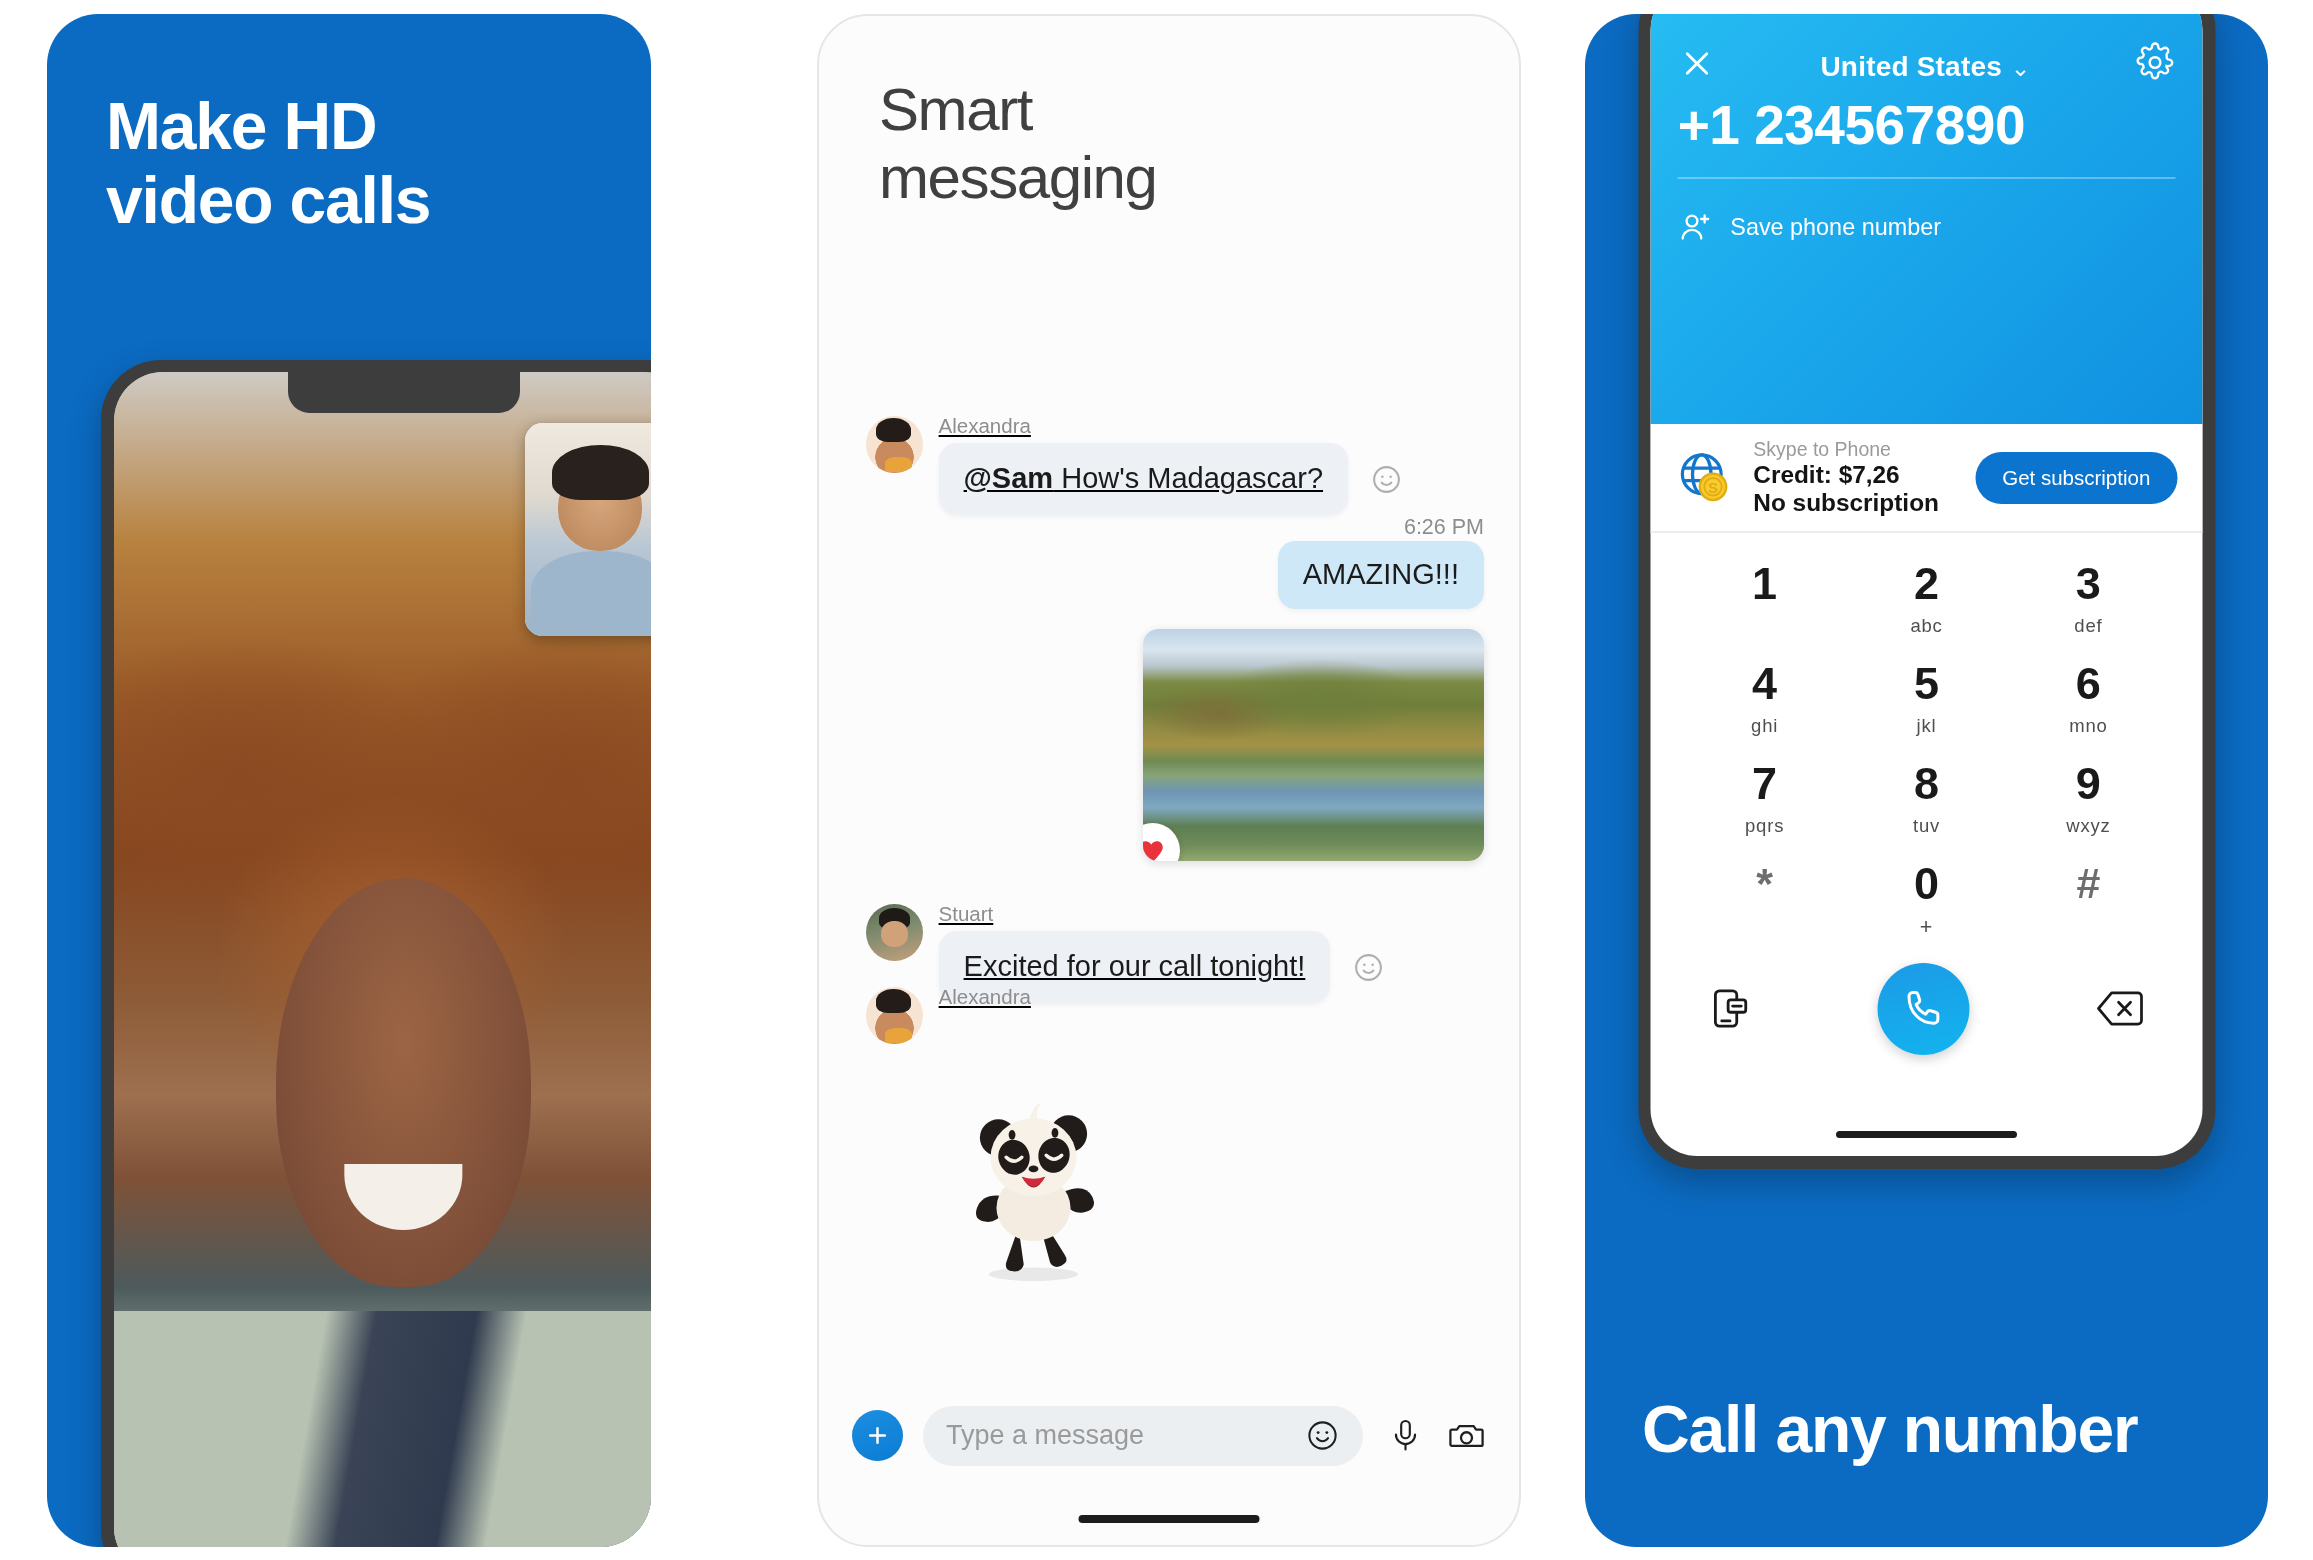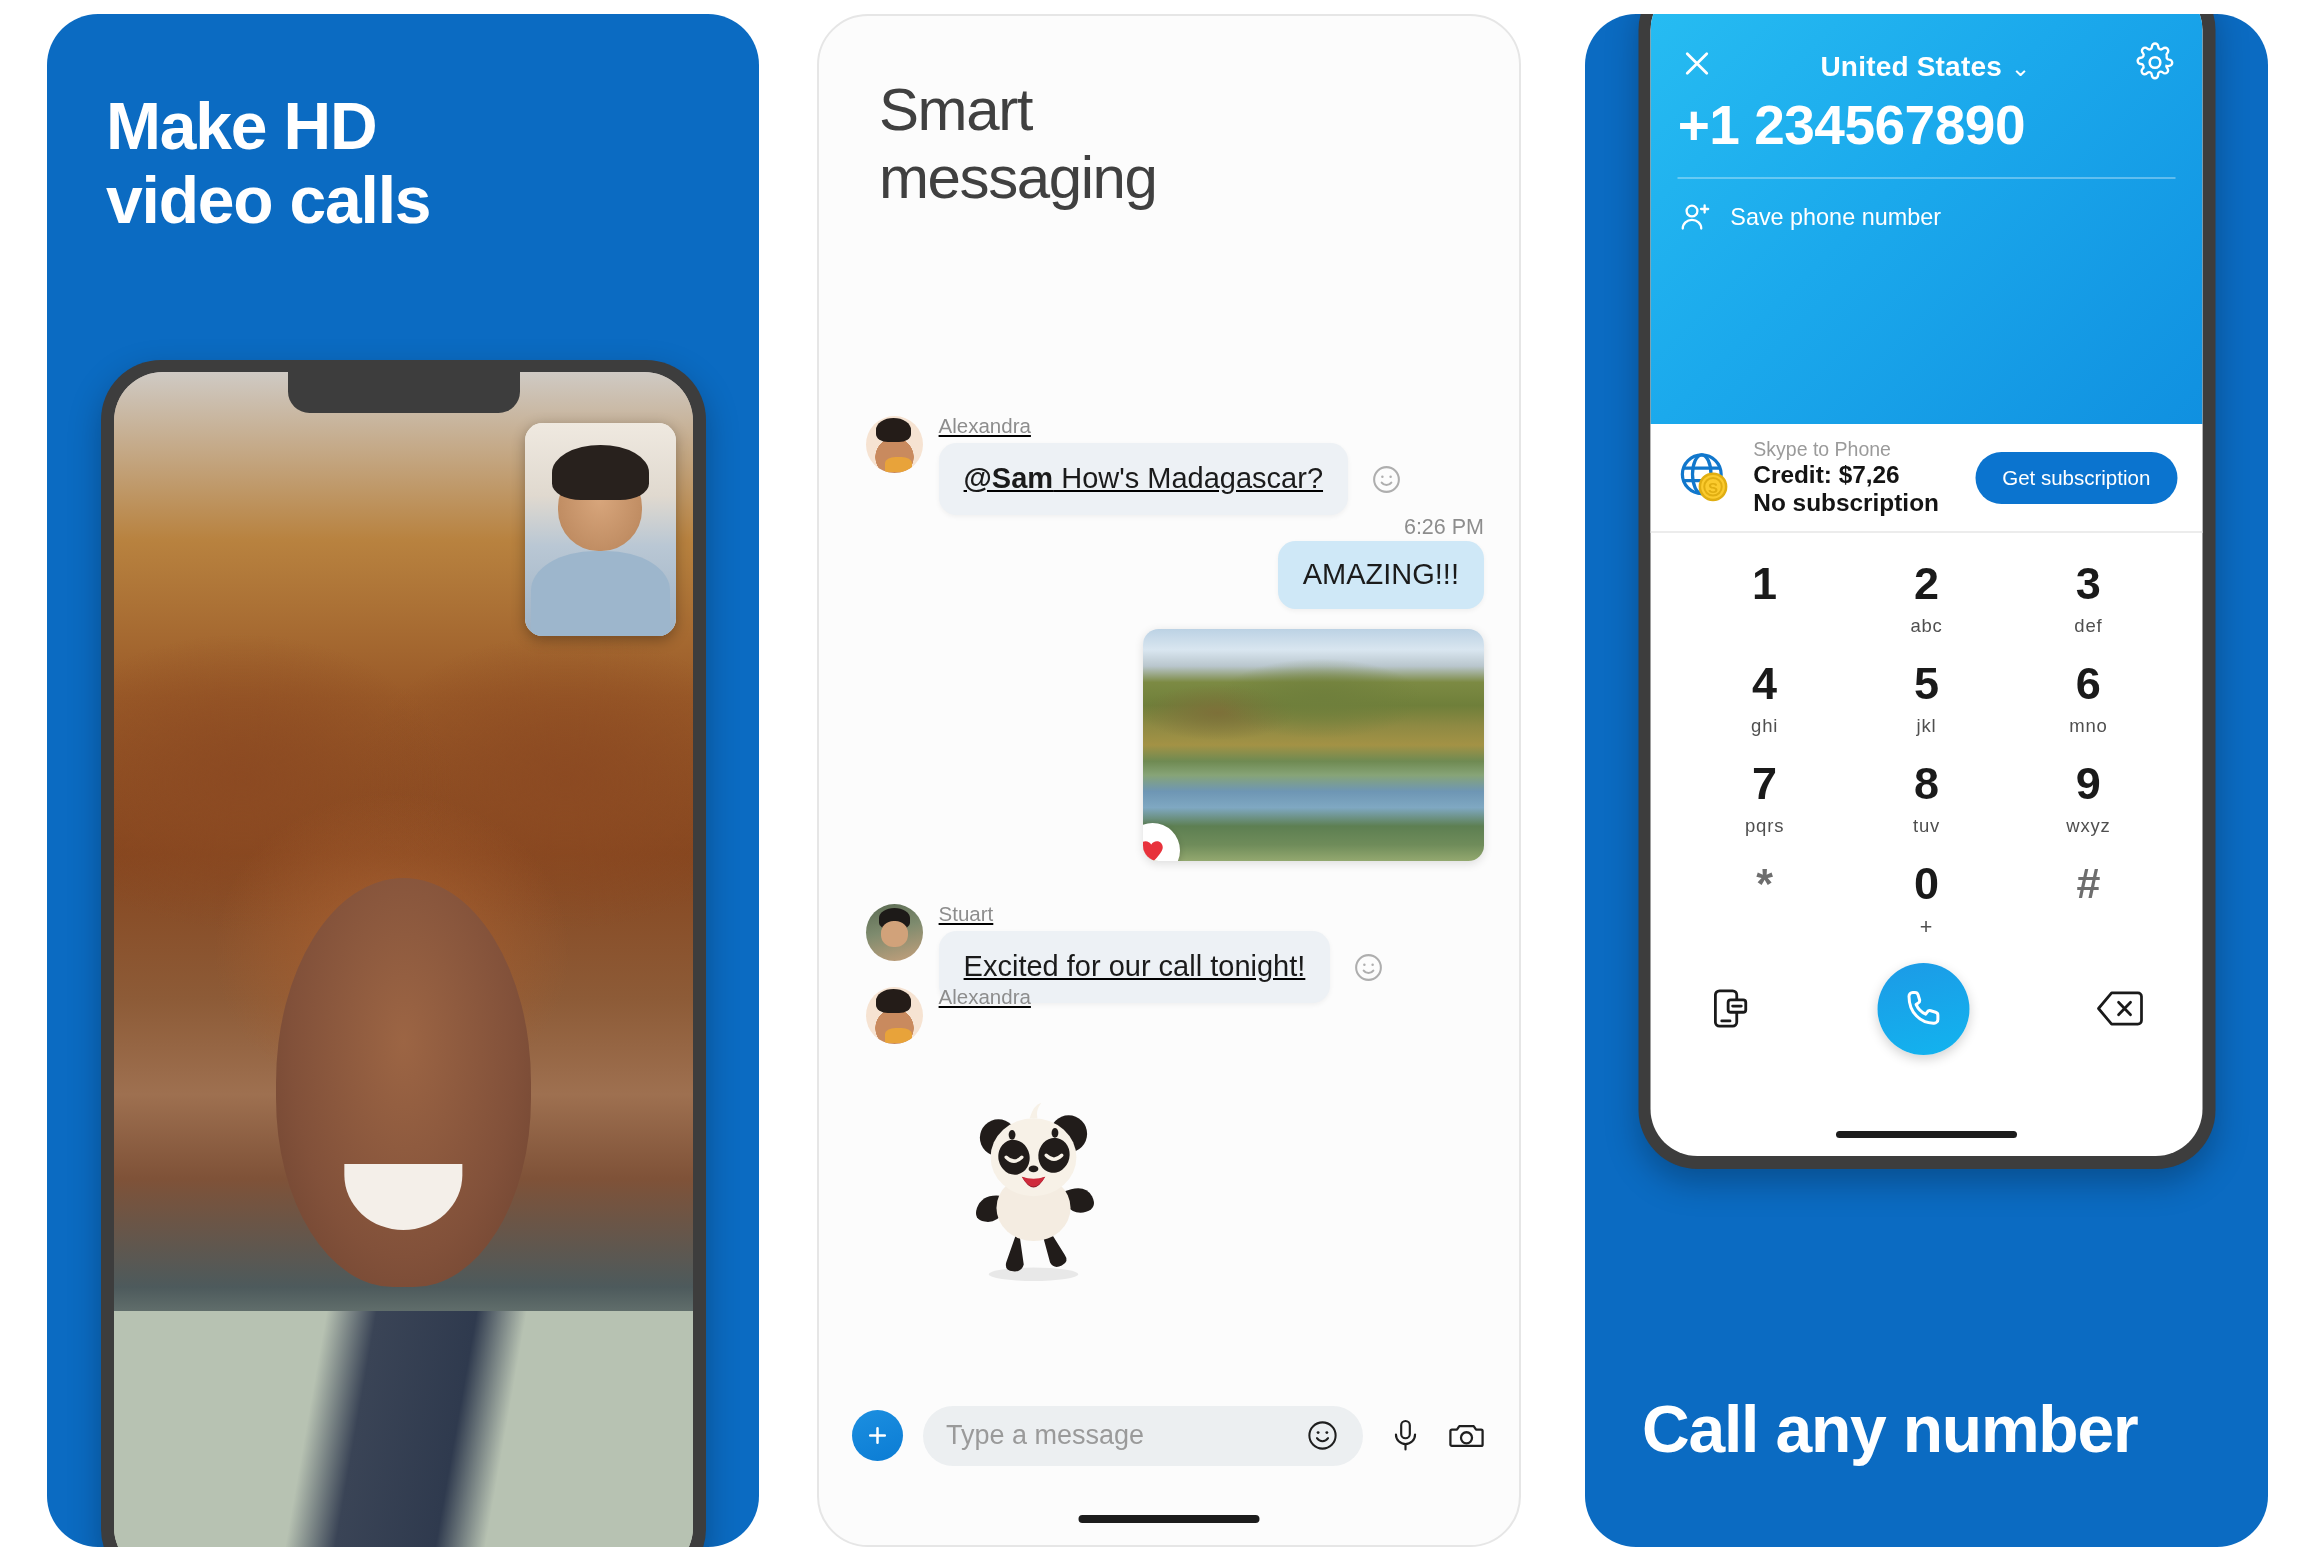--- a/index.html
+++ b/index.html
@@ -17,21 +17,21 @@
 
   
   .panel {
     position: absolute;
     top: 13.7px;
     height: 1533px;
     border-radius: 51px;
     overflow: hidden;
   }
   #panel-video {
-    left: 47px; width: 712px;
+    left: 47px; width: 604px;
     background: #0b6bc2;
   }
   #panel-chat {
     left: 817px; width: 704px;
     background: #fcfcfc;
     border: 2px solid #e6e6e6;
   }
   #panel-dial {
     left: 1585px; width: 683px;
     background: #0b6bc2;
@@ -395,21 +395,21 @@
     font-size: 55px;
     font-weight: bold;
     letter-spacing: -0.5px;
     line-height: 1;
     padding-bottom: 23.4px;
     border-bottom: 2px solid rgba(255,255,255,.32);
   }
   #dial-save {
     display: flex;
     align-items: center;
-    padding-top: 20px;
+    padding-top: 30px;
   }
   #dial-save-icon { width: 37px; height: 37px; flex: 0 0 37px; }
   #dial-save-label {
     margin-left: 15.6px;
     color: #ffffff;
     font-size: 23.4px;
   }
   #dial-credit {
     position: relative;
     height: 109px;

